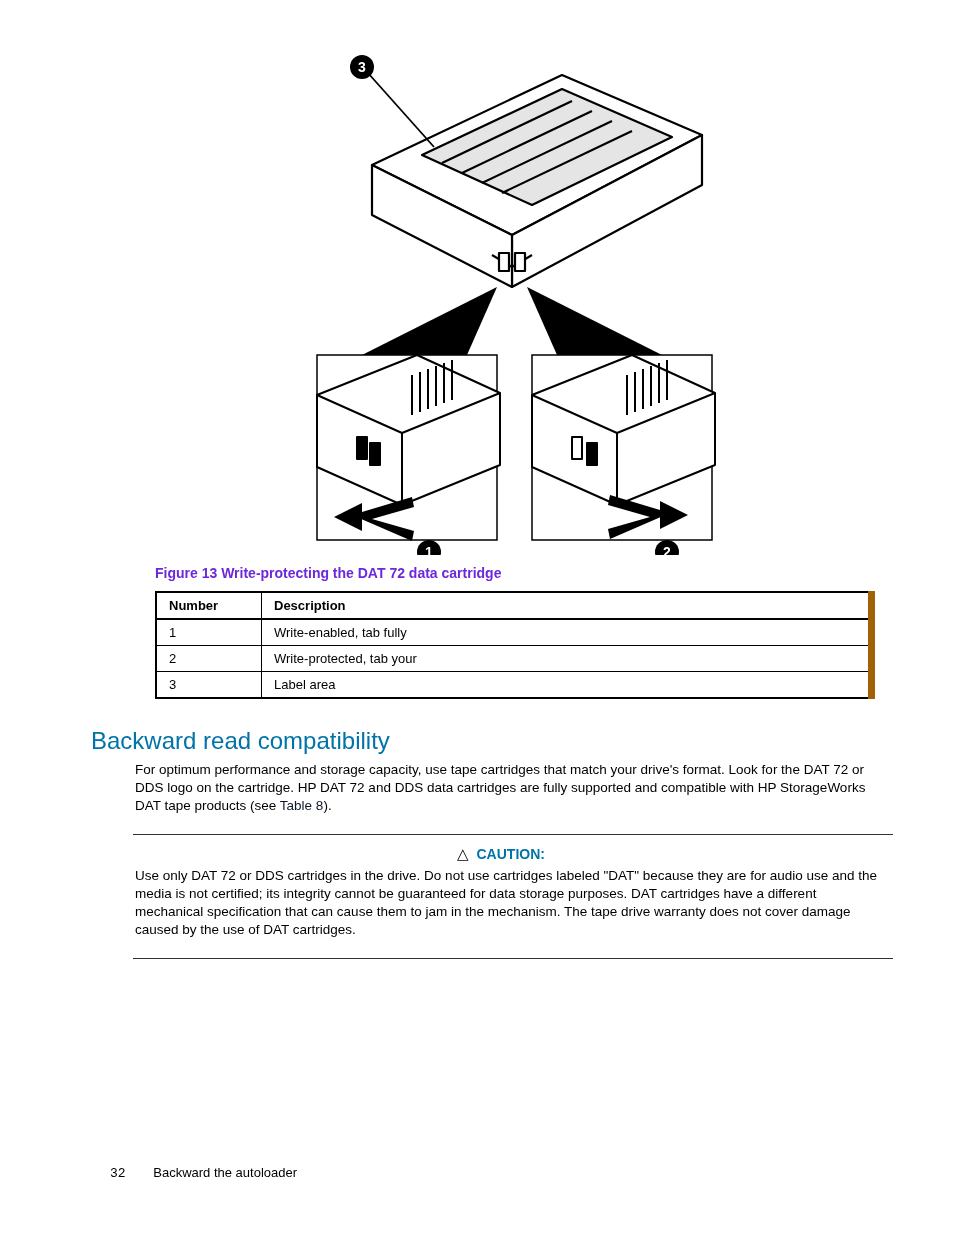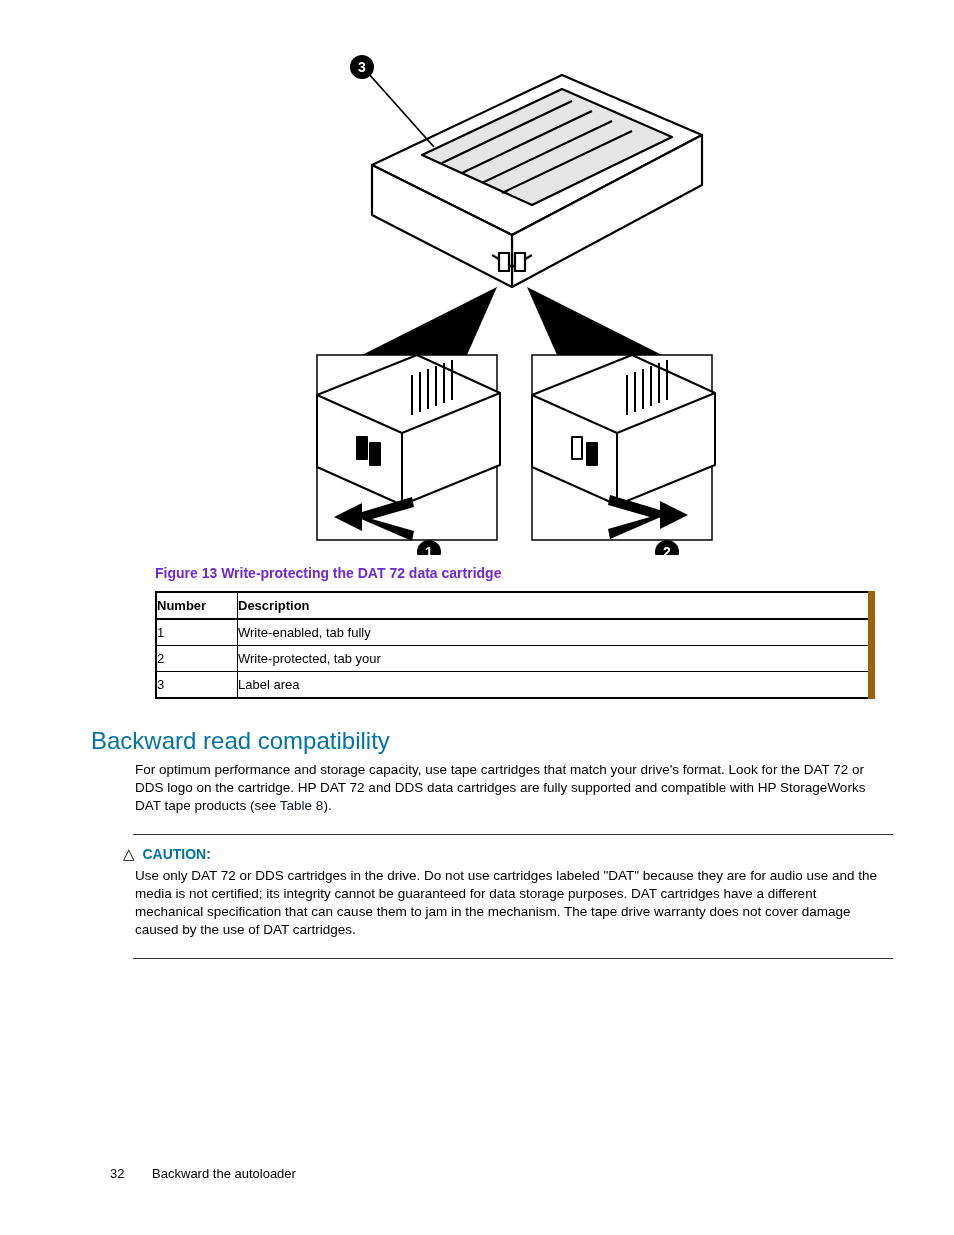--- a/index.html
+++ b/index.html
@@ -34,21 +34,21 @@
     text-align: left;
   }
   table.desc {
     border-collapse: collapse;
     width: 720px;
     margin-left: 80px;
     font-size: 13px;
   }
   table.desc th, table.desc td {
     border: 1px solid #000;
-    padding: 5px 0;
+    padding: 5px 12px;
     text-align: left;
   }
   table.desc th {
     font-weight: bold;
     border-top: 2px solid #000;
     border-bottom: 2px solid #000;
   }
   table.desc th:first-child, table.desc td:first-child {
     border-left: 2px solid #000;
     width: 80px;
@@ -77,40 +77,42 @@
   }
   .hr {
     border: none;
     border-top: 1px solid #333;
     margin: 18px 0 10px 58px;
     width: 760px;
   }
   .caution-head {
     margin-left: 48px;
     font-size: 14px;
+    text-align: center;
   }
   .caution-icon {
     font-family: Arial, sans-serif;
     font-size: 15px;
     display: inline-block;
     margin-right: 4px;
   }
   .caution-label {
     color: #0073a8;
     font-weight: bold;
   }
   .footer {
     position: absolute;
     bottom: 54px;
     left: 110px;
     font-size: 13px;
   }
   .page-no {
     display: inline-block;
     margin-right: 24px;
+    font-family: Liberation Mono, monospace;
   }
 </style>
 </head>
 <body>
 
 <div class="page">
 
   <div class="figure-block">
     <div class="figure-placeholder">
       <svg viewBox="0 0 480 500" width="480" height="500">

